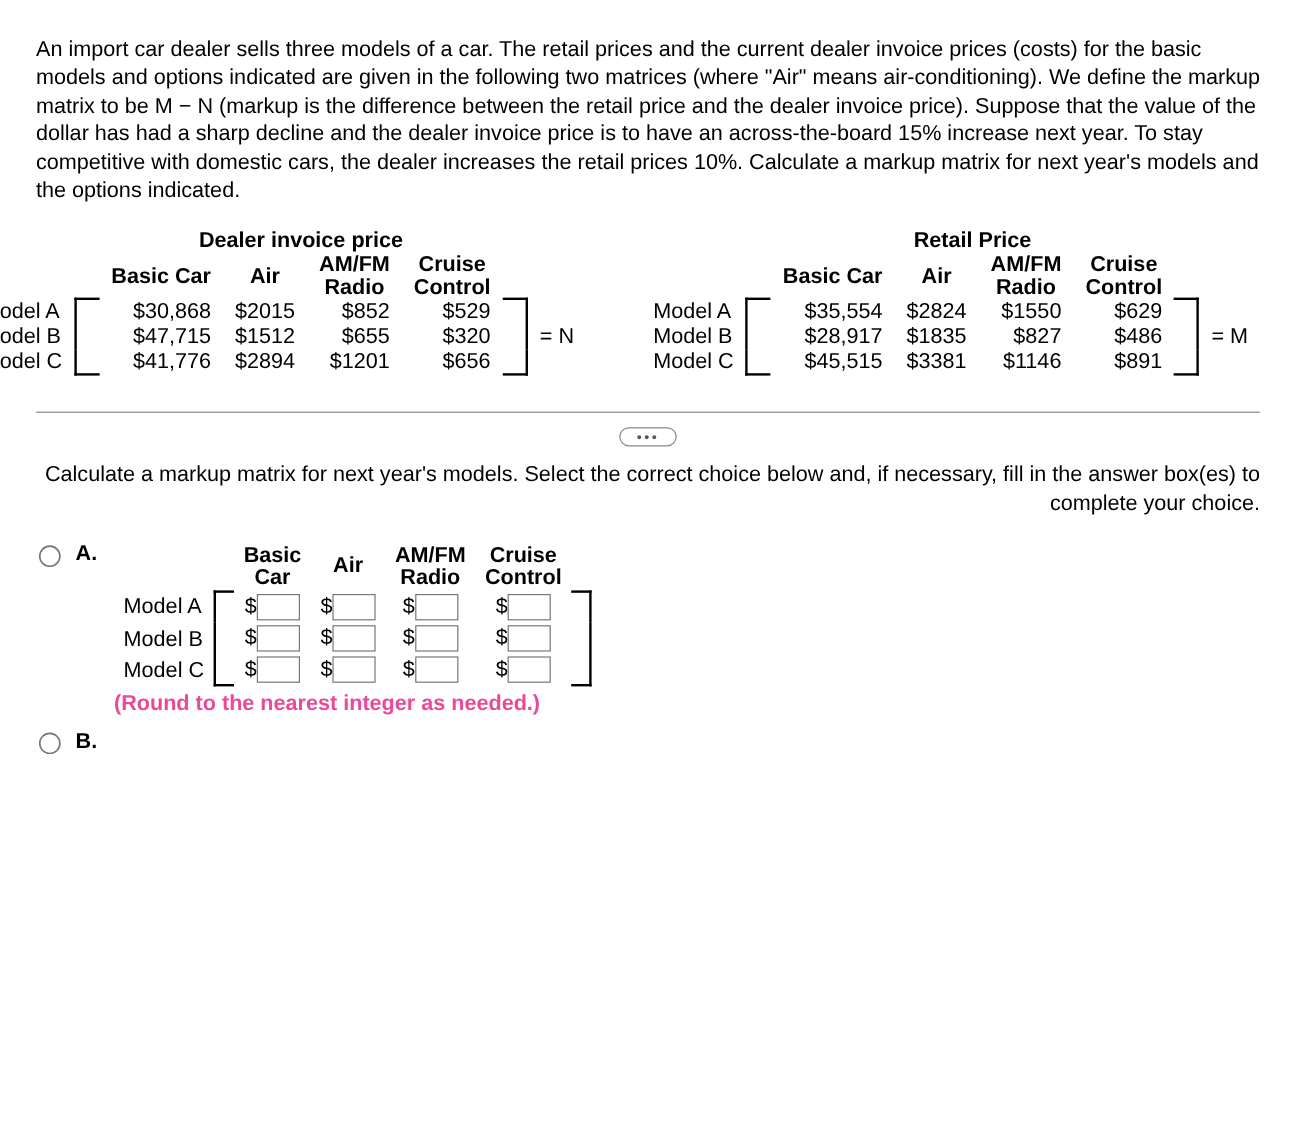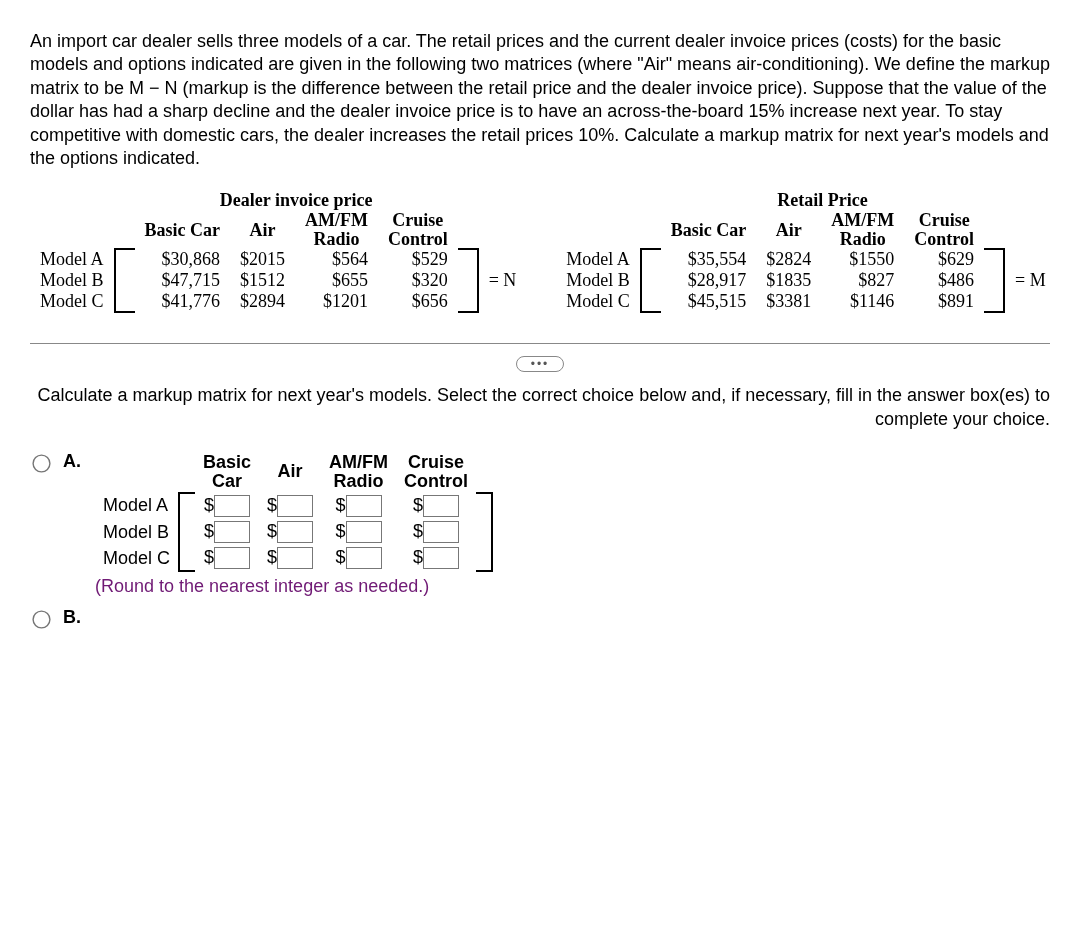--- a/index.html
+++ b/index.html
@@ -7,24 +7,23 @@
     font-size: 18px;
     color: #000;
     margin: 0;
     padding: 30px;
     width: 1080px;
     box-sizing: border-box;
   }
   .problem-text { margin-bottom: 20px; line-height: 1.3; }
   .matrices-row {
     display: flex;
-    gap: 30px;
+    gap: 46px;
     margin: 10px 0 30px 0;
-    justify-content: space-between;
-    font-family: Liberation Serif, serif;
+    justify-content: flex-end;
   }
   .matrix-block { display:flex; flex-direction:column; align-items:center; }
   .matrix-title { font-weight:600; margin-bottom:2px; }
   .matrix-table { border-collapse:collapse; }
   .matrix-table th, .matrix-table td {
     padding: 0 10px;
     text-align: right;
     font-weight: normal;
     white-space: nowrap;
     position:relative;
@@ -62,21 +61,21 @@
   .question-text{ margin:20px 0 20px 0; line-height:1.3;text-align:right;}
   .choice-row{ display:flex; align-items:flex-start; gap:12px; margin:10px 0;}
   .choice-label{ font-weight:700; min-width:20px;}
   .answer-matrix th, .answer-matrix td { padding:2px 8px; text-align:center; }
   .answer-matrix td.row-label{text-align:left;}
   .ans-input{
     width:34px; height:20px; border:1px solid #777; background:#fff; display:inline-block;
     vertical-align:middle;
   }
   .dollar-cell{ text-align:right; white-space:nowrap;}
-  .round-note{ color:#701a75; margin-top:4px; margin-left:0px;}
+  .round-note{ color:#ec4899; margin-top:4px; margin-left:0px;font-weight:bold;}
   input[type=radio]{ transform:scale(1.4); margin-top:6px;}
   .header-stack{ text-align:center; line-height:1.05;}
 </style>
 </head>
 <body>
 
 <div class="problem-text">An import car dealer sells three models of a car. The retail prices and the current dealer invoice prices (costs) for the basic models and options indicated are given in the following two matrices (where "Air" means air-conditioning). We define the markup matrix to be M − N (markup is the difference between the retail price and the dealer invoice price). Suppose that the value of the dollar has had a sharp decline and the dealer invoice price is to have an across-the-board 15% increase next year. To stay competitive with domestic cars, the dealer increases the retail prices 10%. Calculate a markup matrix for next year's models and the options indicated.</div>
 
 <div class="matrices-row">
 
@@ -102,21 +101,21 @@
           <div class="header-stack"><span>Cruise</span><br><span>Control</span></div>
         </th>
         <th></th>
             <th></th>
       </tr>
       <tr>
         <td class="row-label">Model A</td>
         <td class="bracket-left" rowspan="3"></td>
         <td>$30,868</td>
         <td>$2015</td>
-        <td>$564</td>
+        <td>$852</td>
         <td>$529</td>
         <td class="bracket-right" rowspan="3"></td>
         <td rowspan="3" class="eq-label" style="padding-top:0">= N</td>
       </tr>
       <tr>
         <td class="row-label">Model B</td>
         <td>$47,715</td>
         <td>$1512</td>
         <td>$655</td>
         <td>$320</td>

